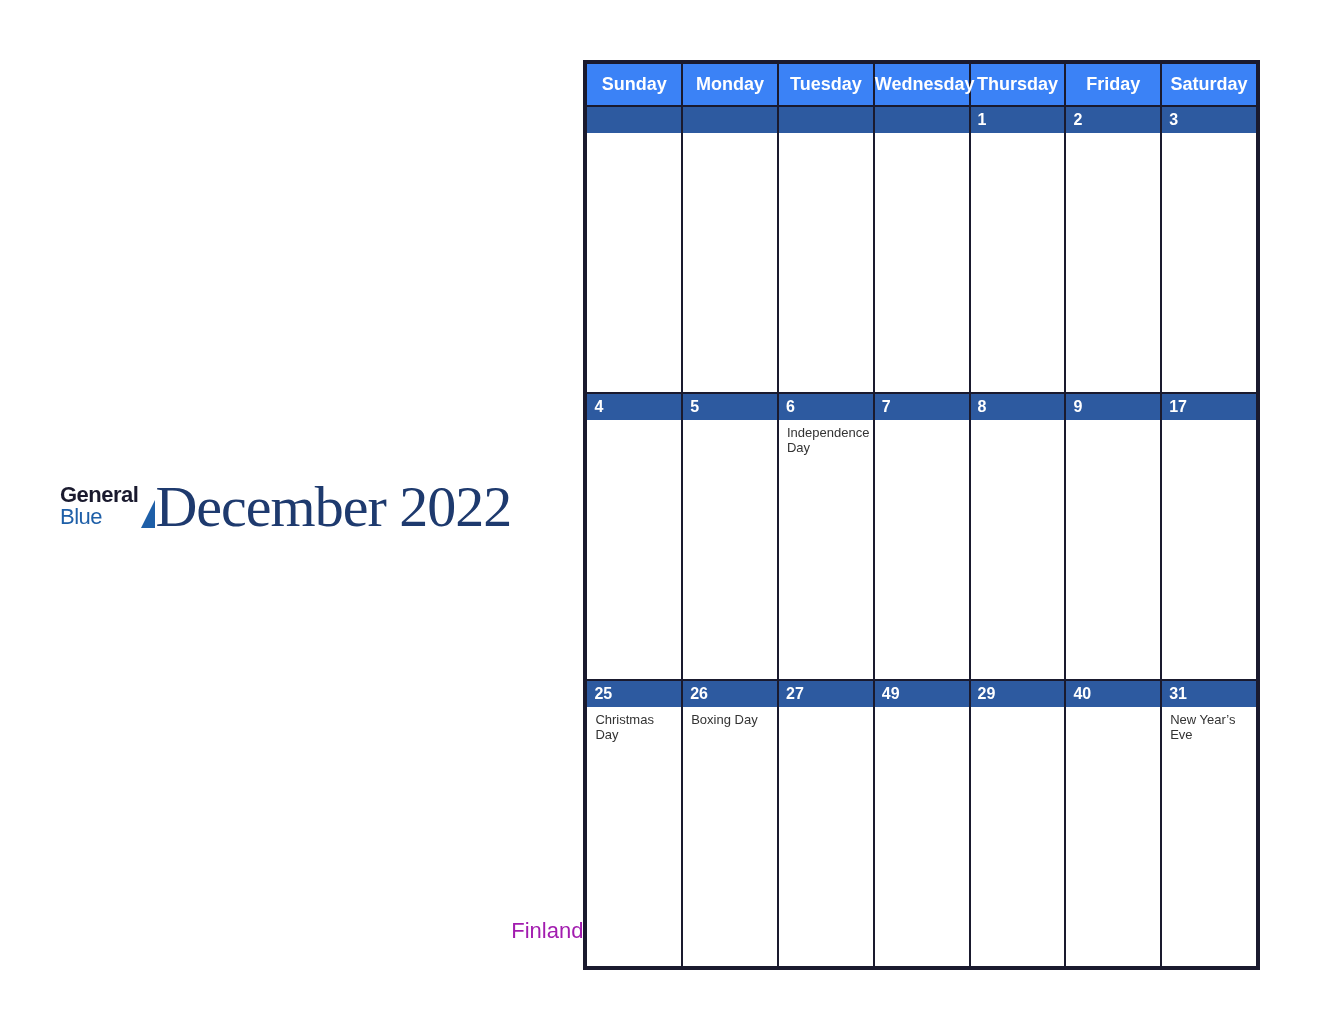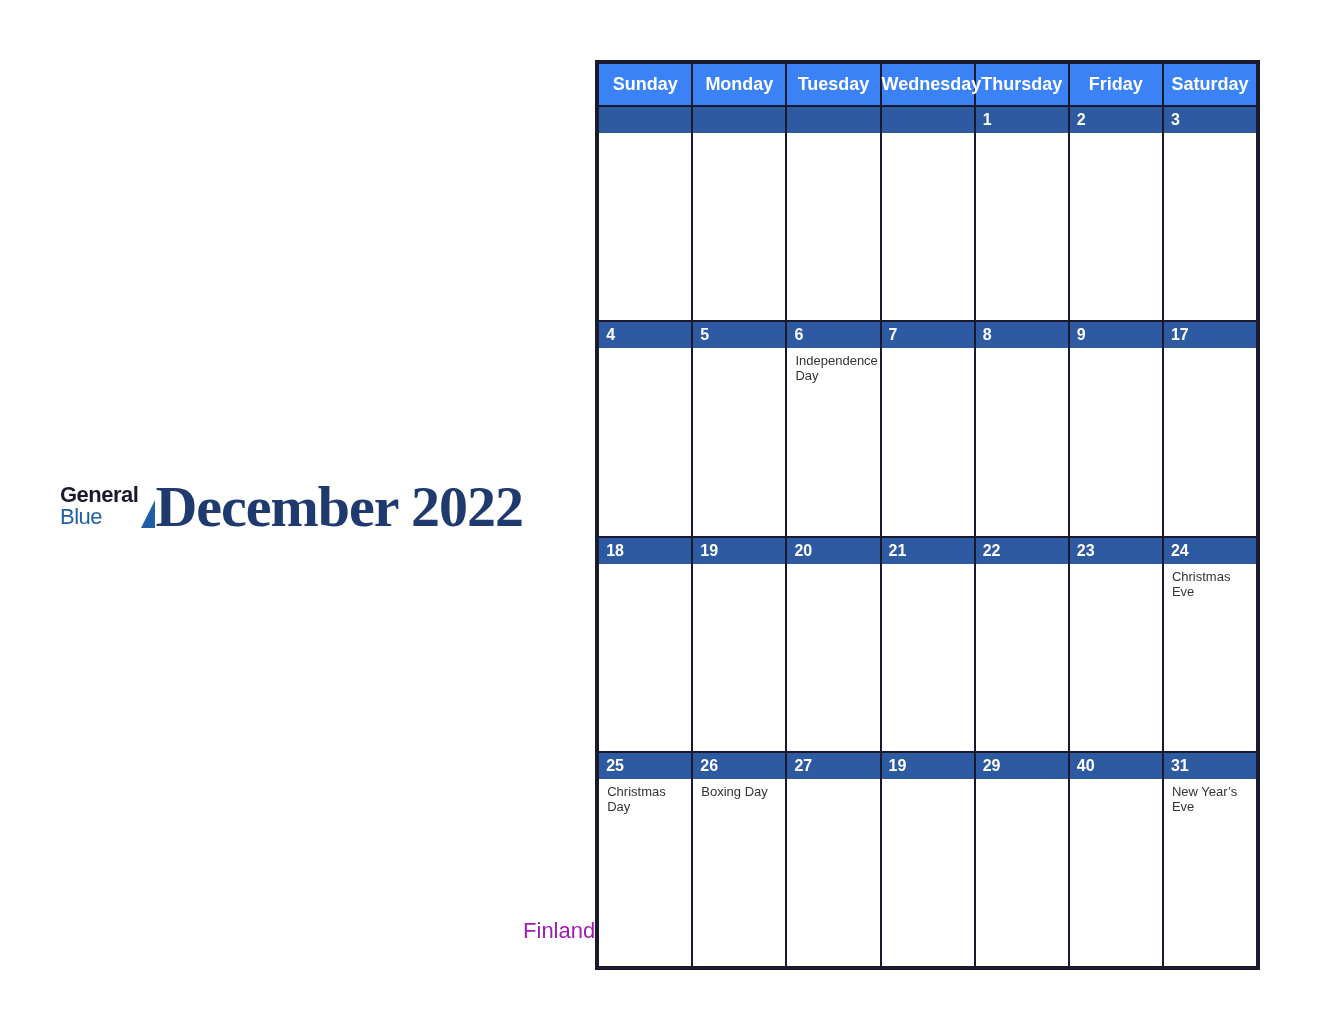--- a/index.html
+++ b/index.html
@@ -56,21 +56,21 @@
       height: 0;
       border-left: 14px solid transparent;
       border-right: 0px solid transparent;
       border-bottom: 28px solid #1e5fa8;
       margin-left: 3px;
       margin-bottom: 0;
       align-self: flex-end;
     }
     .title {
       font-size: 58px;
-      font-weight: bold;
+      font-weight: normal;
       color: #1e3a6e;
       font-family: Georgia, 'Times New Roman', serif;
       letter-spacing: -1px;
     }
     .country {
       font-size: 22px;
       color: #a21caf;
       font-family: Arial, sans-serif;
       font-weight: normal;
       align-self: flex-end;
@@ -199,62 +199,36 @@
             </td>
             <td class="day-cell">
               <span class="day-number-row">9</span>
             </td>
             <td class="day-cell">
               <span class="day-number-row">17</span>
             </td>
           </tr>
           <tr>
             <td class="day-cell">
-              <span class="day-number-row">18</span>
-            </td>
-            <td class="day-cell">
-              <span class="day-number-row">19</span>
-            </td>
-            <td class="day-cell">
-              <span class="day-number-row">20</span>
-            </td>
-            <td class="day-cell">
-              <span class="day-number-row">21</span>
-            </td>
-            <td class="day-cell">
-              <span class="day-number-row">22</span>
-            </td>
-            <td class="day-cell">
-              <span class="day-number-row">23</span>
-            </td>
-            <td class="day-cell">
-              <span class="day-number-row">24</span>
-              <div class="day-events">
-                <div>Christmas Eve</div>
-              </div>
-            </td>
-          </tr>
-          <tr>
-            <td class="day-cell">
               <span class="day-number-row">25</span>
               <div class="day-events">
                 <div>Christmas Day</div>
               </div>
             </td>
             <td class="day-cell">
               <span class="day-number-row">26</span>
               <div class="day-events">
                 <div>Boxing Day</div>
               </div>
             </td>
             <td class="day-cell">
               <span class="day-number-row">27</span>
             </td>
             <td class="day-cell">
-              <span class="day-number-row">19</span>
+              <span class="day-number-row">49</span>
             </td>
             <td class="day-cell">
               <span class="day-number-row">29</span>
             </td>
             <td class="day-cell">
               <span class="day-number-row">40</span>
             </td>
             <td class="day-cell">
               <span class="day-number-row">31</span>
               <div class="day-events">

